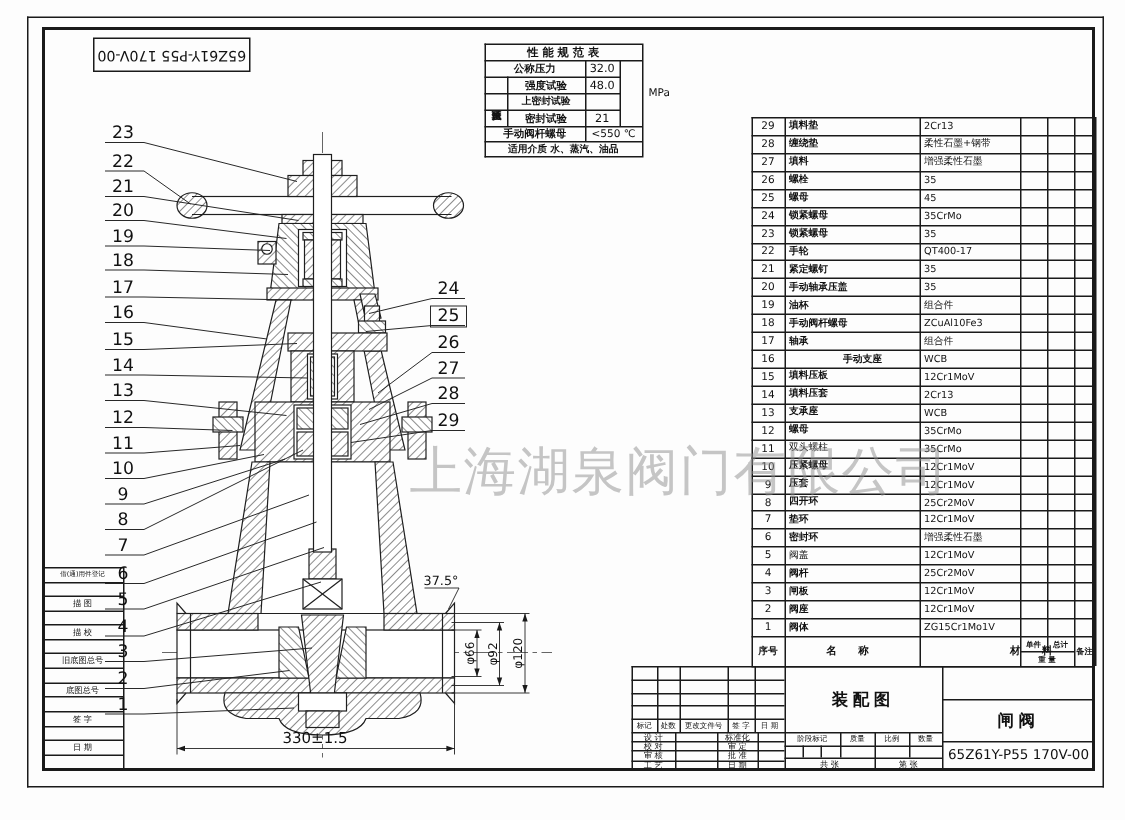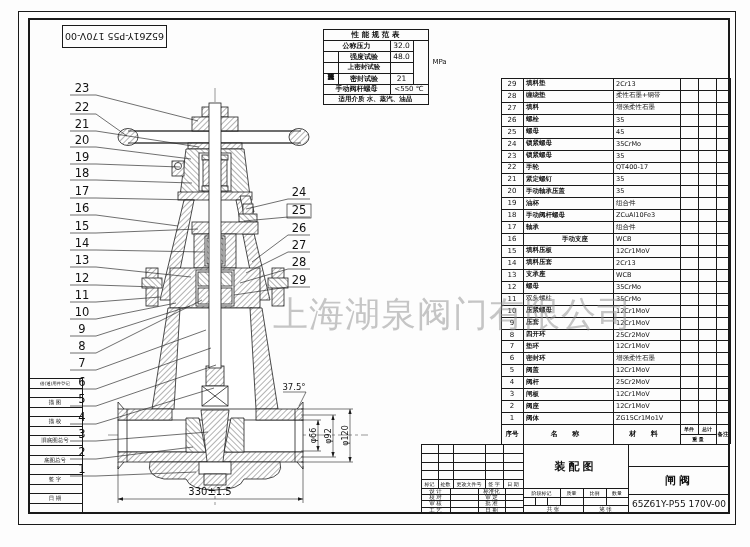--- a/index.html
+++ b/index.html
@@ -162,37 +162,37 @@
       <div class="txt c" style="left: 501px; top: 328.551px; width: 22px; height: 11.931px; font-size: 7px;">8</div>
       <div class="txt c" style="left: 526px; top: 328.551px; width: 86px; height: 11.931px; font-size: 6.5px; font-weight: 700; justify-content: flex-start;">四开环</div>
       <div class="txt c" style="left: 616px; top: 328.551px; width: 63px; height: 11.931px; font-size: 6.5px; justify-content: flex-start;">25Cr2MoV</div>
       <div class="txt c" style="left: 501px; top: 340.482px; width: 22px; height: 11.931px; font-size: 7px;">7</div>
       <div class="txt c" style="left: 526px; top: 340.482px; width: 86px; height: 11.931px; font-size: 6.5px; font-weight: 700; justify-content: flex-start;">垫环</div>
       <div class="txt c" style="left: 616px; top: 340.482px; width: 63px; height: 11.931px; font-size: 6.5px; justify-content: flex-start;">12Cr1MoV</div>
       <div class="txt c" style="left: 501px; top: 352.413px; width: 22px; height: 11.931px; font-size: 7px;">6</div>
       <div class="txt c" style="left: 526px; top: 352.413px; width: 86px; height: 11.931px; font-size: 6.5px; font-weight: 700; justify-content: flex-start;">密封环</div>
       <div class="txt c" style="left: 616px; top: 352.413px; width: 63px; height: 11.931px; font-size: 6.5px; justify-content: flex-start;">增强柔性石墨</div>
       <div class="txt c" style="left: 501px; top: 364.344px; width: 22px; height: 11.931px; font-size: 7px;">5</div>
-      <div class="txt c" style="left: 526px; top: 364.344px; width: 86px; height: 11.931px; font-size: 6.5px; font-weight: 700; justify-content: flex-start;">阀盖</div>
+      <div class="txt c" style="left: 526px; top: 364.344px; width: 86px; height: 11.931px; font-size: 6.5px; font-weight: 400; justify-content: flex-start;">阀盖</div>
       <div class="txt c" style="left: 616px; top: 364.344px; width: 63px; height: 11.931px; font-size: 6.5px; justify-content: flex-start;">12Cr1MoV</div>
       <div class="txt c" style="left: 501px; top: 376.275px; width: 22px; height: 11.931px; font-size: 7px;">4</div>
       <div class="txt c" style="left: 526px; top: 376.275px; width: 86px; height: 11.931px; font-size: 6.5px; font-weight: 700; justify-content: flex-start;">阀杆</div>
       <div class="txt c" style="left: 616px; top: 376.275px; width: 63px; height: 11.931px; font-size: 6.5px; justify-content: flex-start;">25Cr2MoV</div>
       <div class="txt c" style="left: 501px; top: 388.206px; width: 22px; height: 11.931px; font-size: 7px;">3</div>
       <div class="txt c" style="left: 526px; top: 388.206px; width: 86px; height: 11.931px; font-size: 6.5px; font-weight: 700; justify-content: flex-start;">闸板</div>
       <div class="txt c" style="left: 616px; top: 388.206px; width: 63px; height: 11.931px; font-size: 6.5px; justify-content: flex-start;">12Cr1MoV</div>
       <div class="txt c" style="left: 501px; top: 400.137px; width: 22px; height: 11.931px; font-size: 7px;">2</div>
       <div class="txt c" style="left: 526px; top: 400.137px; width: 86px; height: 11.931px; font-size: 6.5px; font-weight: 700; justify-content: flex-start;">阀座</div>
       <div class="txt c" style="left: 616px; top: 400.137px; width: 63px; height: 11.931px; font-size: 6.5px; justify-content: flex-start;">12Cr1MoV</div>
       <div class="txt c" style="left: 501px; top: 412.068px; width: 22px; height: 11.931px; font-size: 7px;">1</div>
       <div class="txt c" style="left: 526px; top: 412.068px; width: 86px; height: 11.931px; font-size: 6.5px; font-weight: 700; justify-content: flex-start;">阀体</div>
       <div class="txt c" style="left: 616px; top: 412.068px; width: 63px; height: 11.931px; font-size: 6.5px; justify-content: flex-start;">ZG15Cr1Mo1V</div>
       <div class="txt c" style="left: 501px; top: 424px; width: 22px; height: 20px; font-size: 6.5px; font-weight: 700;">序号</div>
       <div class="txt c" style="left: 523px; top: 424px; width: 90px; height: 20px; font-size: 7px; font-weight: 700; letter-spacing: 6px;">名   称</div>
-      <div class="txt c" style="left: 613px; top: 424px; width: 67px; height: 20px; font-size: 7px; font-weight: 700; letter-spacing: 6px;">材   料</div>
+      <div class="txt c" style="left: 613px; top: 424px; width: 67px; height: 20px; font-size: 7px; font-weight: 700; letter-spacing: 6px; padding-left: 44px;">材   料</div>
       <div class="txt c" style="left: 680px; top: 424px; width: 18px; height: 10px; font-size: 5px; font-weight: 700;">单件</div>
       <div class="txt c" style="left: 698px; top: 424px; width: 18px; height: 10px; font-size: 5px; font-weight: 700;">总计</div>
       <div class="txt c" style="left: 680px; top: 434px; width: 36px; height: 10px; font-size: 5px; font-weight: 700;">重 量</div>
       <div class="txt c" style="left: 716px; top: 424px; width: 14px; height: 20px; font-size: 5.5px; font-weight: 700;">备注</div>
     </div>
   <div id="title-block">
       <div class="ln" style="left: 421px; top: 444px; width: 309px; height: 1px;"></div>
       <div class="ln" style="left: 421px; top: 453px; width: 102px; height: 1px;"></div>
       <div class="ln" style="left: 421px; top: 462px; width: 102px; height: 1px;"></div>
       <div class="ln" style="left: 421px; top: 470px; width: 102px; height: 1px;"></div>

